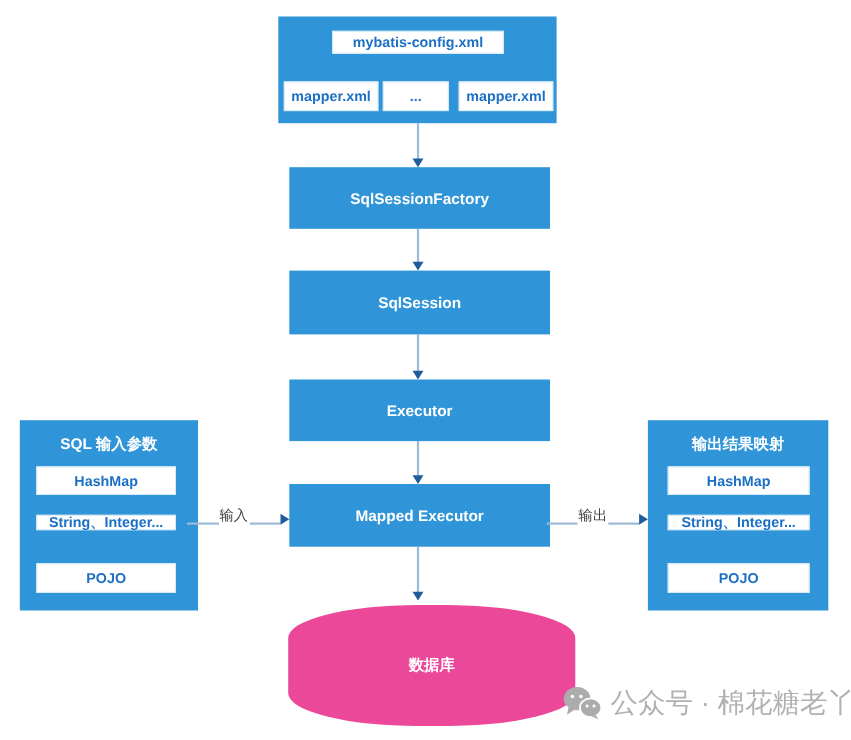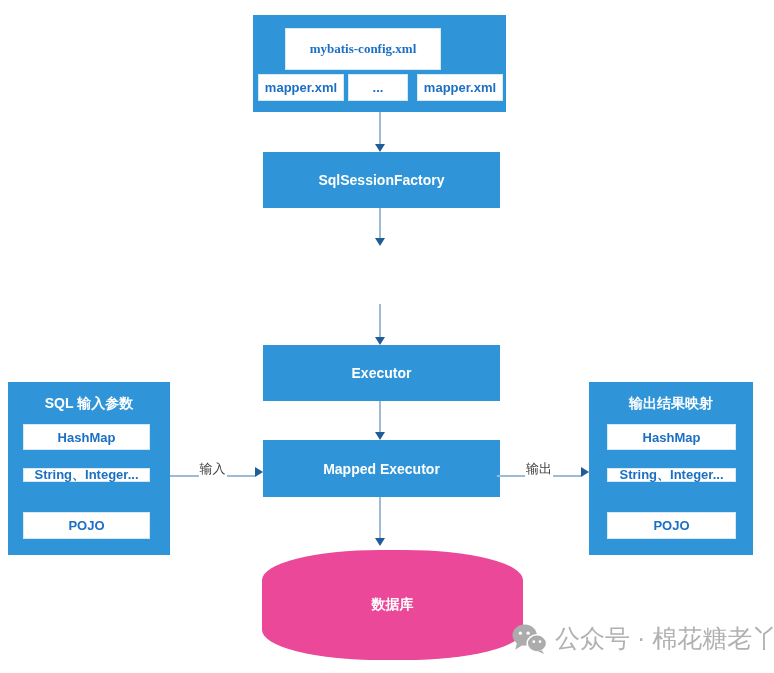--- a/index.html
+++ b/index.html
@@ -28,21 +28,21 @@
     border: 1px solid #d8e9f6;
     color: #1B6FC4;
     font-weight: bold;
     font-size: 13px;
     display: flex;
     align-items: center;
     justify-content: center;
     box-sizing: border-box;
     white-space: nowrap;
   }
-  .cfg-title-box { left: 32px; top: 13px; width: 156px; height: 42px; font-family: Liberation Serif, serif; }
+  .cfg-title-box { left: 49px; top: 13px; width: 156px; height: 21px; }
   .mapper-box-1 { left: 5px;   top: 59px; width: 86px; height: 27px; }
   .mapper-box-2 { left: 95px;  top: 59px; width: 60px; height: 27px; }
   .mapper-box-3 { left: 164px; top: 59px; width: 86px; height: 27px; }
 
   
   .flow-box {
     position: absolute;
     left: 263px;
     width: 237px;
     background: #2F95D8;
@@ -79,21 +79,21 @@
     border-top: 8px solid #1F5C99;
   }
   .ah1 { top: 144px; }
   .ah2 { top: 238px; }
   .ah3 { top: 337px; }
   .ah4 { top: 432px; }
   .ah5 { top: 538px; }
 
   
   .side-panel { top: 382px; height: 173px; }
-  .left-panel  { left: 8px;   width: 162px; }
+  .left-panel  { left: 18px;   width: 162px; }
   .right-panel { left: 589px; width: 164px; }
   .panel-title {
     position: absolute;
     top: 13px; left: 0; right: 0;
     text-align: center;
     color: #ffffff;
     font-weight: bold;
     font-size: 14px;
   }
   .panel-item { font-size: 13px; }
@@ -174,20 +174,21 @@
   <div class="vline v2"></div>
   <div class="ah-down ah2"></div>
   <div class="vline v3"></div>
   <div class="ah-down ah3"></div>
   <div class="vline v4"></div>
   <div class="ah-down ah4"></div>
   <div class="vline v5"></div>
   <div class="ah-down ah5"></div>
 
   <div class="flow-box flow-1">SqlSessionFactory</div>
+  <div class="flow-box flow-2">SqlSession</div>
   <div class="flow-box flow-3">Executor</div>
   <div class="flow-box flow-4">Mapped Executor</div>
 
   <div class="blue-panel side-panel left-panel">
     <div class="panel-title">SQL 输入参数</div>
     <div class="white-box panel-item item-1">HashMap</div>
     <div class="white-box panel-item item-2">String、Integer...</div>
     <div class="white-box panel-item item-3">POJO</div>
   </div>
 

